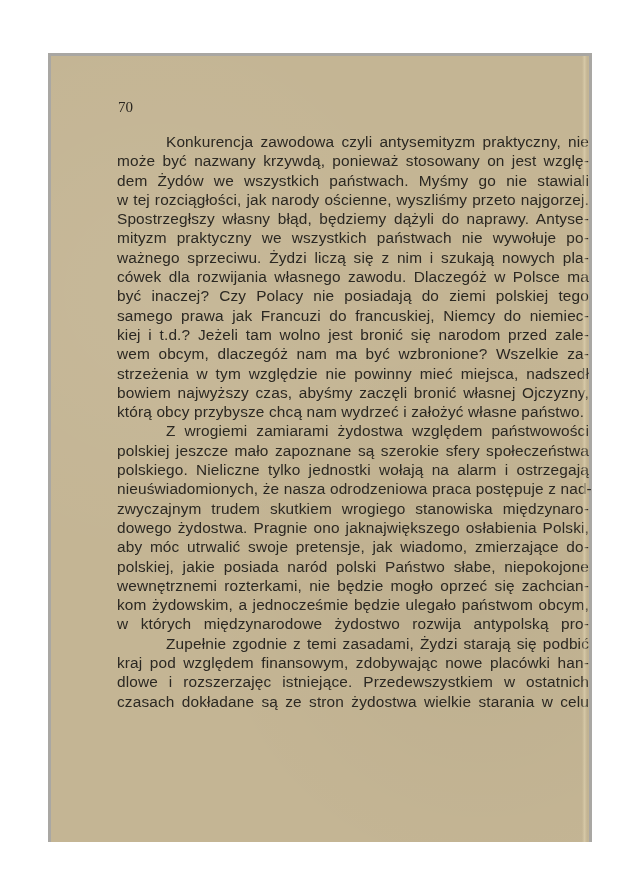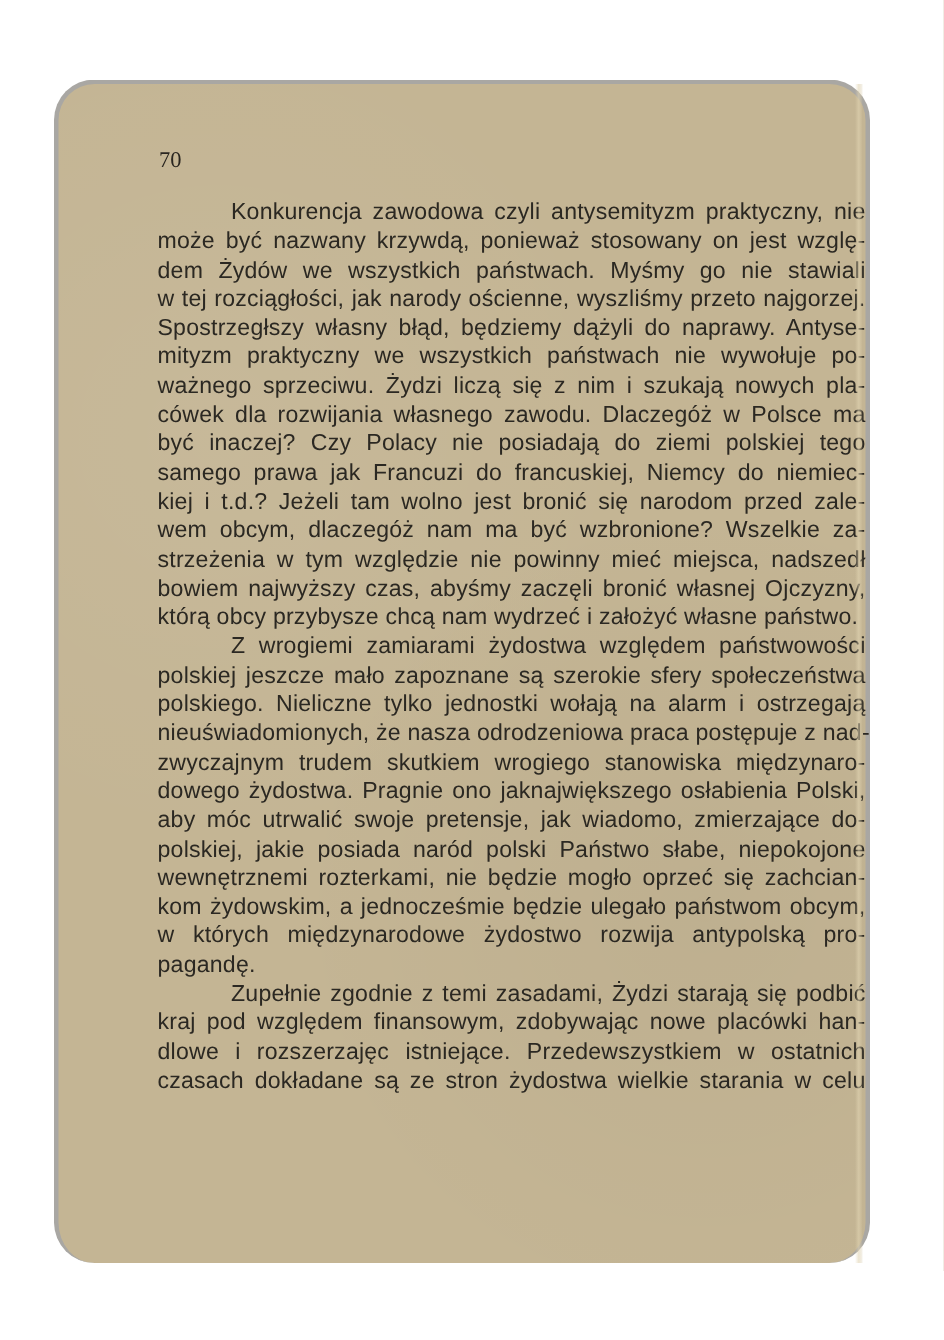--- a/index.html
+++ b/index.html
@@ -8,33 +8,32 @@
       background: #ffffff;
     }
     body {
       width: 629px;
       height: 893px;
       position: relative;
       overflow: hidden;
     }
     .page {
       position: absolute;
-      left: 36px;
+      left: 48px;
       top: 53px;
       width: 544px;
       height: 789px;
       background: #c4b594;
       background-image:
         radial-gradient(circle at 20% 30%, rgba(255,255,255,0.05) 0, rgba(255,255,255,0) 40%),
         radial-gradient(circle at 80% 70%, rgba(0,0,0,0.03) 0, rgba(0,0,0,0) 40%);
       border-top: 3px solid #a9a7a3;
       border-left: 3px solid #a9a7a3;
       border-right: 3px solid #a9a7a3;
       box-sizing: border-box;
-      border-radius: 27px;
     }
     .page::after {
       content: "";
       position: absolute;
       right: 2px;
       top: 0;
       bottom: 0;
       width: 5px;
       background: linear-gradient(to right, rgba(230,215,180,0.0), rgba(225,212,178,0.6), rgba(200,185,150,0.2));
     }
@@ -102,21 +101,20 @@
       <span class="line">polskiej jeszcze mało zapoznane są szerokie sfery społeczeństwa</span>
       <span class="line">polskiego. Nieliczne tylko jednostki wołają na alarm i ostrzegają</span>
       <span class="line">nieuświadomionych, że nasza odrodzeniowa praca postępuje z nad-</span>
       <span class="line">zwyczajnym trudem skutkiem wrogiego stanowiska międzynaro-</span>
       <span class="line">dowego żydostwa. Pragnie ono jaknajwiększego osłabienia Polski,</span>
       <span class="line">aby móc utrwalić swoje pretensje, jak wiadomo, zmierzające do-</span>
       <span class="line">polskiej, jakie posiada naród polski Państwo słabe, niepokojone</span>
       <span class="line">wewnętrznemi rozterkami, nie będzie mogło oprzeć się zachcian-</span>
       <span class="line">kom żydowskim, a jednocześmie będzie ulegało państwom obcym,</span>
       <span class="line">w których międzynarodowe żydostwo rozwija antypolską pro-</span>
-      <span class="line last">pagandę.</span>
     </div>
 
     <div class="paragraph">
       <span class="line indent">Zupełnie zgodnie z temi zasadami, Żydzi starają się podbić</span>
       <span class="line">kraj pod względem finansowym, zdobywając nowe placówki han-</span>
       <span class="line">dlowe i rozszerzajęc istniejące. Przedewszystkiem w ostatnich</span>
       <span class="line">czasach dokładane są ze stron żydostwa wielkie starania w celu</span>
     </div>
   </div>
 </div>

